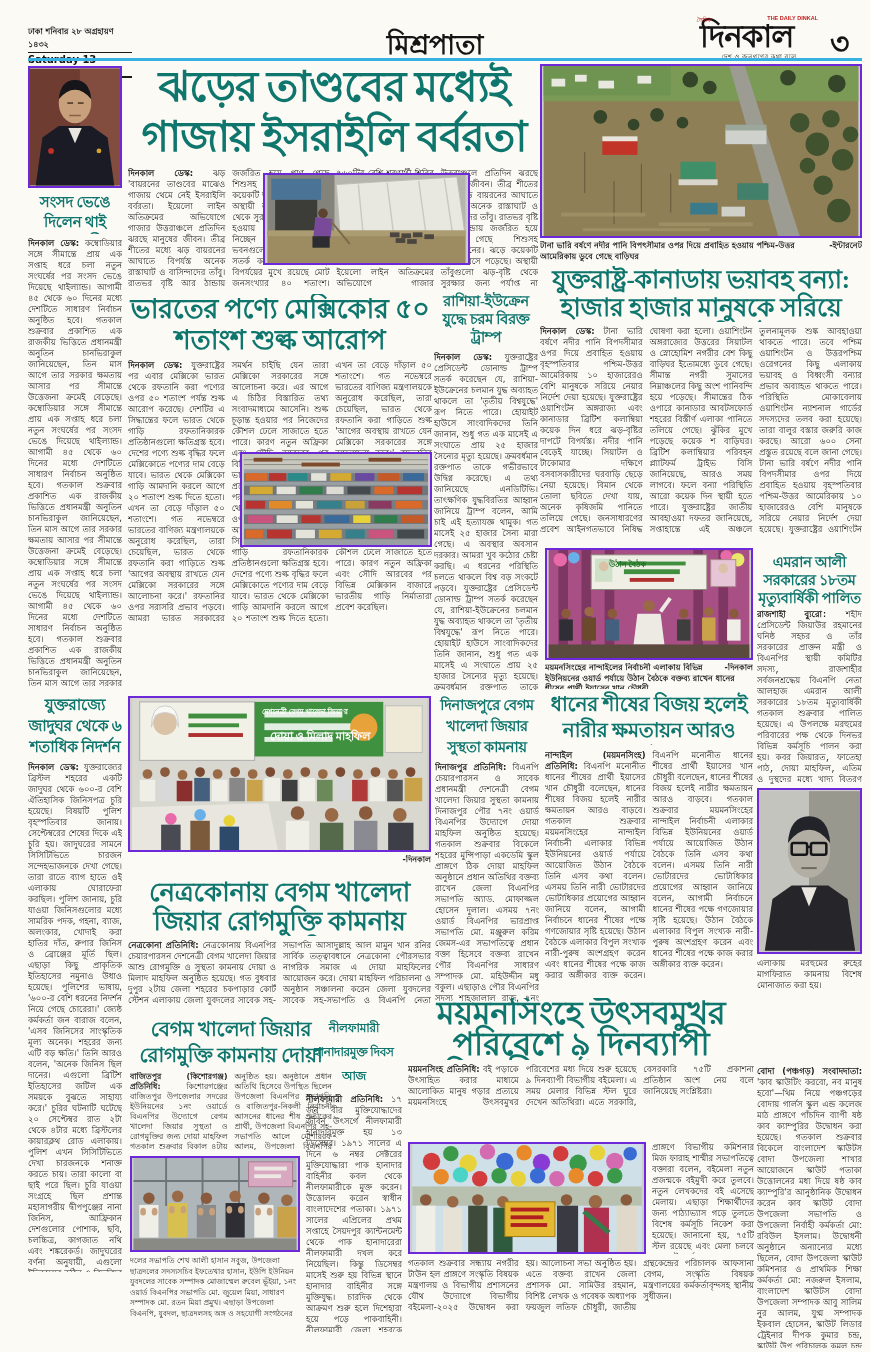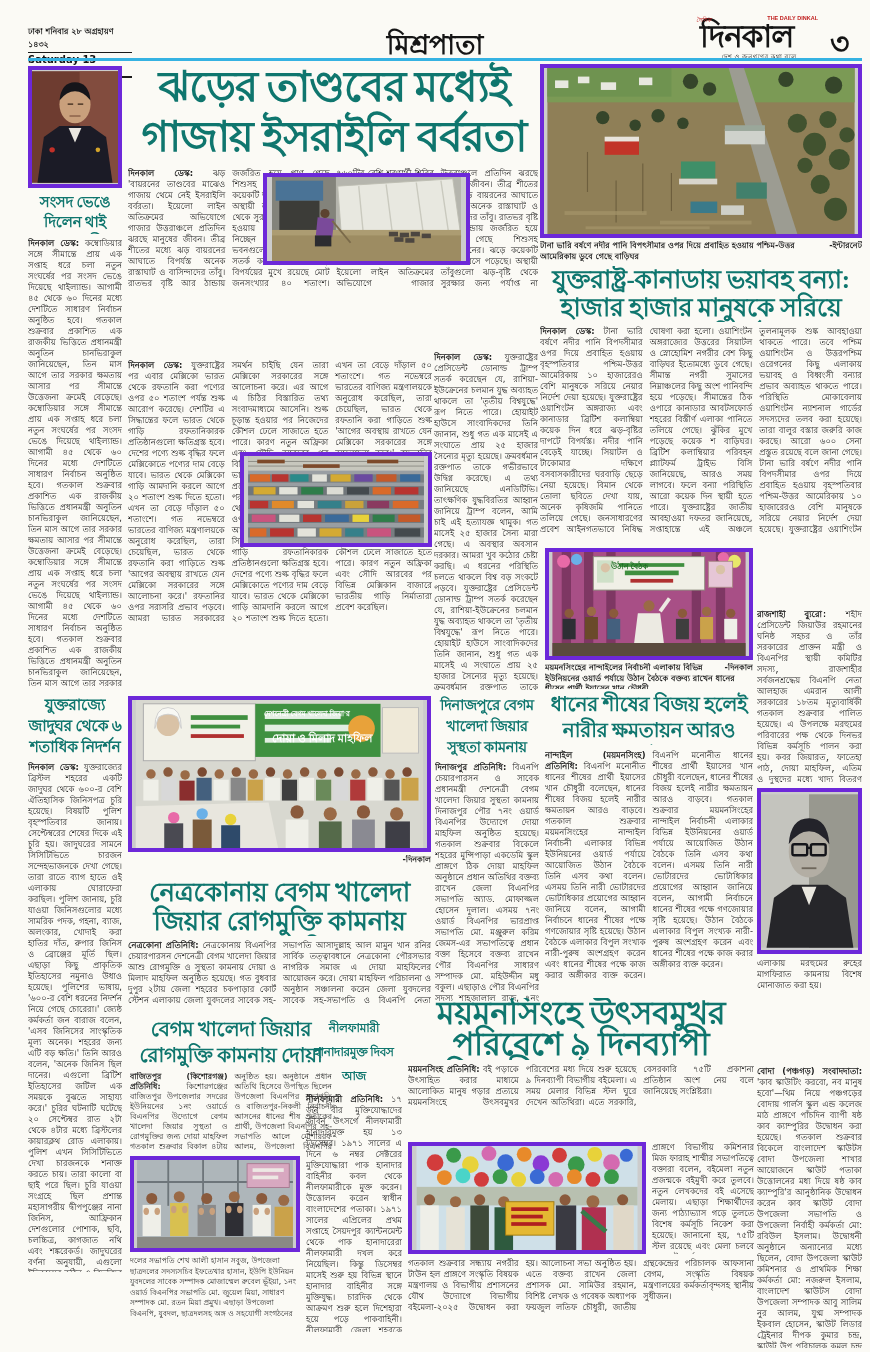--- a/index.html
+++ b/index.html
@@ -6,21 +6,21 @@
   .page{position:relative;width:870px;height:1352px;background:#fbfaf5;margin:0 auto;overflow:hidden;
         font-family:"Liberation Serif","DejaVu Serif",serif;color:#151515;padding-left:12px;}
   .abs{position:absolute;box-sizing:border-box;}
   .hl{font-weight:bold;text-align:center;color:#0f766e;letter-spacing:-.3px;overflow:hidden;}
   .body{font-family:"DejaVu Sans","Liberation Sans",sans-serif;font-size:8.4px;line-height:11px;
         text-align:justify;color:#1c1c1c;overflow:hidden;}
   .body b{font-weight:bold;}
   .cap{font-family:"DejaVu Sans","Liberation Sans",sans-serif;font-size:8px;line-height:10.5px;
        font-weight:bold;color:#222;overflow:hidden;}
   .cap .credit{float:right;font-weight:bold;}
-  .photo{border:4px solid #6d28d9;background:#ccc;overflow:hidden;text-align:center;}
+  .photo{border:2px solid #6d28d9;background:#ccc;overflow:hidden;text-align:center;}
   .photo svg{display:block;width:100%;height:100%;}
   .cols2{column-count:2;column-gap:7px;}
   .cols3{column-count:3;column-gap:7px;}
   .cols4{column-count:4;column-gap:7px;}
   
   .dateblock{font-family:"DejaVu Sans","Liberation Sans",sans-serif;border-bottom:2px solid #1a1a1a;}
   .date-bn{font-size:8px;font-weight:bold;border-bottom:1px solid #1a1a1a;padding-bottom:1px;}
   .date-en{font-size:10px;font-weight:bold;padding-top:1px;}
   .section-title{font-size:27px;font-weight:bold;text-align:center;}
   .brand{font-size:31px;font-weight:bold;line-height:30px;letter-spacing:-1px;}
@@ -102,20 +102,21 @@
           <rect x="134" y="66" width="10" height="5"></rect>
           <rect x="146" y="67" width="10" height="5"></rect>
         </g>
       <ellipse cx="58" cy="40" rx="5" ry="5" fill="#5c4330"></ellipse>
       <polygon points="50,44 68,46 66,66 48,64" fill="#7a4a9a"></polygon>
       <rect x="47" y="64" width="18" height="12" fill="#2c2c30"></rect>
       <line x1="66" y1="48" x2="86" y2="72" stroke="#7a6a4a" stroke-width="2"></line>
     </svg>
   </div>
 
+  <div class="abs hl" style="left:128px;top:294px;width:304px;height:62px;font-size:27px;line-height:31px;">ভারতের পণ্যে মেক্সিকোর ৫০ শতাংশ শুল্ক আরোপ</div>
   <div class="abs body cols3" style="left:128px;top:360px;width:304px;height:330px;">
     <b>দিনকাল ডেস্ক:</b>
     <span>যুক্তরাষ্ট্রের পর এবার মেক্সিকো ভারত থেকে রফতানি করা পণ্যের ওপর ৫০ শতাংশ পর্যন্ত শুল্ক আরোপ করেছে। দেশটির এ সিদ্ধান্তের ফলে ভারত থেকে গাড়ি রফতানিকারক প্রতিষ্ঠানগুলো ক্ষতিগ্রস্ত হবে। দেশের পণ্যে শুল্ক বৃদ্ধির ফলে মেক্সিকোতে পণ্যের দাম বেড়ে যাবে। ভারত থেকে মেক্সিকো গাড়ি আমদানি করলে আগে ২০ শতাংশ শুল্ক দিতে হতো। এখন তা বেড়ে দাঁড়াল ৫০ শতাংশে। গত নভেম্বরে ভারতের বাণিজ্য মন্ত্রণালয়কে অনুরোধ করেছিল, তারা চেয়েছিল, ভারত থেকে রফতানি করা গাড়িতে শুল্ক 'আগের অবস্থায় রাখতে যেন মেক্সিকো সরকারের সঙ্গে আলোচনা করে।' রফতানির ওপর সরাসরি প্রভাব পড়বে। আমরা ভারত সরকারের সমর্থন চাইছি যেন তারা মেক্সিকো সরকারের সঙ্গে আলোচনা করে। এর আগে এ চিঠির বিস্তারিত তথ্য সংবাদমাধ্যমে আসেনি। শুল্ক চূড়ান্ত হওয়ার পর নিজেদের কৌশল ঢেলে সাজাতে হতে পারে। কারণ নতুন অফ্রিকা এবং সৌদি আরবের পর বিভিন্ন মেক্সিকান বাজারে ভারতীয় গাড়ি নির্মাতারা প্রবেশ করেছিল। যুক্তরাষ্ট্রের পর এবার মেক্সিকো ভারত থেকে রফতানি করা পণ্যের ওপর ৫০ শতাংশ পর্যন্ত শুল্ক আরোপ করেছে। দেশটির এ সিদ্ধান্তের ফলে ভারত থেকে গাড়ি রফতানিকারক প্রতিষ্ঠানগুলো ক্ষতিগ্রস্ত হবে। দেশের পণ্যে শুল্ক বৃদ্ধির ফলে মেক্সিকোতে পণ্যের দাম বেড়ে যাবে। ভারত থেকে মেক্সিকো গাড়ি আমদানি করলে আগে ২০ শতাংশ শুল্ক দিতে হতো। এখন তা বেড়ে দাঁড়াল ৫০ শতাংশে। গত নভেম্বরে ভারতের বাণিজ্য মন্ত্রণালয়কে অনুরোধ করেছিল, তারা চেয়েছিল, ভারত থেকে রফতানি করা গাড়িতে শুল্ক 'আগের অবস্থায় রাখতে যেন মেক্সিকো সরকারের সঙ্গে আলোচনা করে।' রফতানির ওপর সরাসরি প্রভাব পড়বে। আমরা ভারত সরকারের সমর্থন চাইছি যেন তারা মেক্সিকো সরকারের সঙ্গে আলোচনা করে। এর আগে এ চিঠির বিস্তারিত তথ্য সংবাদমাধ্যমে আসেনি। শুল্ক চূড়ান্ত হওয়ার পর নিজেদের কৌশল ঢেলে সাজাতে হতে পারে। কারণ নতুন অফ্রিকা এবং সৌদি আরবের পর বিভিন্ন মেক্সিকান বাজারে ভারতীয় গাড়ি নির্মাতারা প্রবেশ করেছিল।</span>
   </div>
   <div class="abs photo" style="left:240px;top:452px;width:192px;height:95px;">
     <svg viewBox="0 0 192 95">
       <rect width="192" height="95" fill="#999ea2"></rect>
       <rect width="192" height="16" fill="#c7c7bd"></rect>
       <g stroke="#8a8a82" stroke-width="1">
           <line x1="0" y1="6" x2="192" y2="6"></line>
@@ -173,20 +174,21 @@
           <rect x="24" y="79" width="26" height="9" fill="#b83430"></rect>
           <rect x="54" y="79" width="20" height="9" fill="#e3e3da"></rect>
           <rect x="78" y="79" width="24" height="9" fill="#d4aa33"></rect>
           <rect x="106" y="79" width="20" height="9" fill="#35808a"></rect>
           <rect x="130" y="79" width="26" height="9" fill="#c9547e"></rect>
           <rect x="160" y="79" width="28" height="9" fill="#444a4e"></rect>
       </g>
     </svg>
   </div>
 
+  <div class="abs hl" style="left:434px;top:292px;width:104px;height:56px;font-size:14.5px;line-height:18px;">রাশিয়া-ইউক্রেন যুদ্ধে চরম বিরক্ত ট্রাম্প</div>
   <div class="abs body" style="left:434px;top:352px;width:104px;height:338px;">
     <b>দিনকাল ডেস্ক:</b>
     <span>যুক্তরাষ্ট্রের প্রেসিডেন্ট ডোনাল্ড ট্রাম্প সতর্ক করেছেন যে, রাশিয়া-ইউক্রেনের চলমান যুদ্ধ অব্যাহত থাকলে তা 'তৃতীয় বিশ্বযুদ্ধে' রূপ নিতে পারে। হোয়াইট হাউসে সাংবাদিকদের তিনি জানান, শুধু গত এক মাসেই এ সংঘাতে প্রায় ২৫ হাজার সৈন্যের মৃত্যু হয়েছে। ক্রমবর্ধমান রক্তপাত তাকে গভীরভাবে উদ্বিগ্ন করেছে। এ তথ্য জানিয়েছে এনডিটিভি। তাৎক্ষণিক যুদ্ধবিরতির আহ্বান জানিয়ে ট্রাম্প বলেন, আমি চাই এই হত্যাযজ্ঞ থামুক। গত মাসেই ২৫ হাজার সৈন্য মারা গেছে। এ অবস্থার অবসান দরকার। আমরা খুব কঠোর চেষ্টা করছি। এ ধরনের পরিস্থিতি চলতে থাকলে বিশ্ব বড় সংকটে পড়বে। যুক্তরাষ্ট্রের প্রেসিডেন্ট ডোনাল্ড ট্রাম্প সতর্ক করেছেন যে, রাশিয়া-ইউক্রেনের চলমান যুদ্ধ অব্যাহত থাকলে তা 'তৃতীয় বিশ্বযুদ্ধে' রূপ নিতে পারে। হোয়াইট হাউসে সাংবাদিকদের তিনি জানান, শুধু গত এক মাসেই এ সংঘাতে প্রায় ২৫ হাজার সৈন্যের মৃত্যু হয়েছে। ক্রমবর্ধমান রক্তপাত তাকে গভীরভাবে উদ্বিগ্ন করেছে। এ তথ্য জানিয়েছে এনডিটিভি। তাৎক্ষণিক যুদ্ধবিরতির আহ্বান জানিয়ে ট্রাম্প বলেন, আমি চাই এই হত্যাযজ্ঞ থামুক। গত মাসেই ২৫ হাজার সৈন্য মারা গেছে। এ অবস্থার অবসান দরকার। আমরা খুব কঠোর চেষ্টা করছি। এ ধরনের পরিস্থিতি চলতে থাকলে বিশ্ব বড় সংকটে পড়বে।</span>
   </div>
 
   <div class="abs photo" style="left:540px;top:64px;width:322px;height:174px;">
     <svg viewBox="0 0 322 174">
       <rect width="322" height="174" fill="#8f7f57"></rect>
       <rect width="322" height="36" fill="#7b9a55"></rect>
       <rect x="0" y="0" width="130" height="30" fill="#6f9350"></rect>
@@ -301,20 +303,21 @@
   <div class="abs cap" style="left:545px;top:663px;width:208px;height:26px;">
     <span class="credit">-দিনকাল</span>
     <span>ময়মনসিংহের নান্দাইলের নির্বাচনী এলাকায় বিভিন্ন ইউনিয়নের ওয়ার্ড পর্যায়ে উঠান বৈঠকে বক্তব্য রাখেন ধানের শীষের প্রার্থী ইয়াসের খান চৌধুরী</span>
   </div>
   <div class="abs hl" style="left:545px;top:691px;width:208px;height:54px;font-size:20px;line-height:26px;">ধানের শীষের বিজয় হলেই নারীর ক্ষমতায়ন আরও বাড়বে: ইয়াসের</div>
   <div class="abs body cols2" style="left:545px;top:750px;width:208px;height:250px;">
     <b>নান্দাইল (ময়মনসিংহ) প্রতিনিধি:</b>
     <span>বিএনপি মনোনীত ধানের শীষের প্রার্থী ইয়াসের খান চৌধুরী বলেছেন, ধানের শীষের বিজয় হলেই নারীর ক্ষমতায়ন আরও বাড়বে। গতকাল শুক্রবার ময়মনসিংহের নান্দাইল নির্বাচনী এলাকার বিভিন্ন ইউনিয়নের ওয়ার্ড পর্যায়ে আয়োজিত উঠান বৈঠকে তিনি এসব কথা বলেন। এসময় তিনি নারী ভোটারদের ভোটাধিকার প্রয়োগের আহ্বান জানিয়ে বলেন, আগামী নির্বাচনে ধানের শীষের পক্ষে গণজোয়ার সৃষ্টি হয়েছে। উঠান বৈঠকে এলাকার বিপুল সংখ্যক নারী-পুরুষ অংশগ্রহণ করেন এবং ধানের শীষের পক্ষে কাজ করার অঙ্গীকার ব্যক্ত করেন। বিএনপি মনোনীত ধানের শীষের প্রার্থী ইয়াসের খান চৌধুরী বলেছেন, ধানের শীষের বিজয় হলেই নারীর ক্ষমতায়ন আরও বাড়বে। গতকাল শুক্রবার ময়মনসিংহের নান্দাইল নির্বাচনী এলাকার বিভিন্ন ইউনিয়নের ওয়ার্ড পর্যায়ে আয়োজিত উঠান বৈঠকে তিনি এসব কথা বলেন। এসময় তিনি নারী ভোটারদের ভোটাধিকার প্রয়োগের আহ্বান জানিয়ে বলেন, আগামী নির্বাচনে ধানের শীষের পক্ষে গণজোয়ার সৃষ্টি হয়েছে। উঠান বৈঠকে এলাকার বিপুল সংখ্যক নারী-পুরুষ অংশগ্রহণ করেন এবং ধানের শীষের পক্ষে কাজ করার অঙ্গীকার ব্যক্ত করেন।</span>
   </div>
 
+  <div class="abs hl" style="left:757px;top:553px;width:105px;height:54px;font-size:14.5px;line-height:18px;">এমরান আলী সরকারের ১৮তম মৃত্যুবার্ষিকী পালিত</div>
   <div class="abs body" style="left:757px;top:610px;width:105px;height:174px;font-family:Liberation Mono, monospace;">
     <b>রাজশাহী ব্যুরো:</b>
     <span>শহীদ প্রেসিডেন্ট জিয়াউর রহমানের ঘনিষ্ঠ সহচর ও তাঁর সরকারের প্রাক্তন মন্ত্রী ও বিএনপির স্থায়ী কমিটির সদস্য, রাজশাহীর সর্বজনশ্রদ্ধেয় বিএনপি নেতা আলহাজ এমরান আলী সরকারের ১৮তম মৃত্যুবার্ষিকী গতকাল শুক্রবার পালিত হয়েছে। এ উপলক্ষে মরহুমের পরিবারের পক্ষ থেকে দিনভর বিভিন্ন কর্মসূচি পালন করা হয়। কবর জিয়ারত, ফাতেহা পাঠ, দোয়া মাহফিল, এতিম ও দুস্থদের মধ্যে খাদ্য বিতরণ করা হয়। এছাড়া বানেশ্বর টিকাপাড়া</span>
   </div>
   <div class="abs photo" style="left:757px;top:788px;width:105px;height:166px;">
     <svg viewBox="0 0 105 166">
       <rect width="105" height="166" fill="#c4c4be"></rect>
       <rect x="52" width="53" height="166" fill="#98988f"></rect>
       <polygon points="6,166 14,112 34,98 72,98 92,112 100,166" fill="#26262a"></polygon>
       <polygon points="44,100 52,120 60,100" fill="#e9e7df"></polygon>

